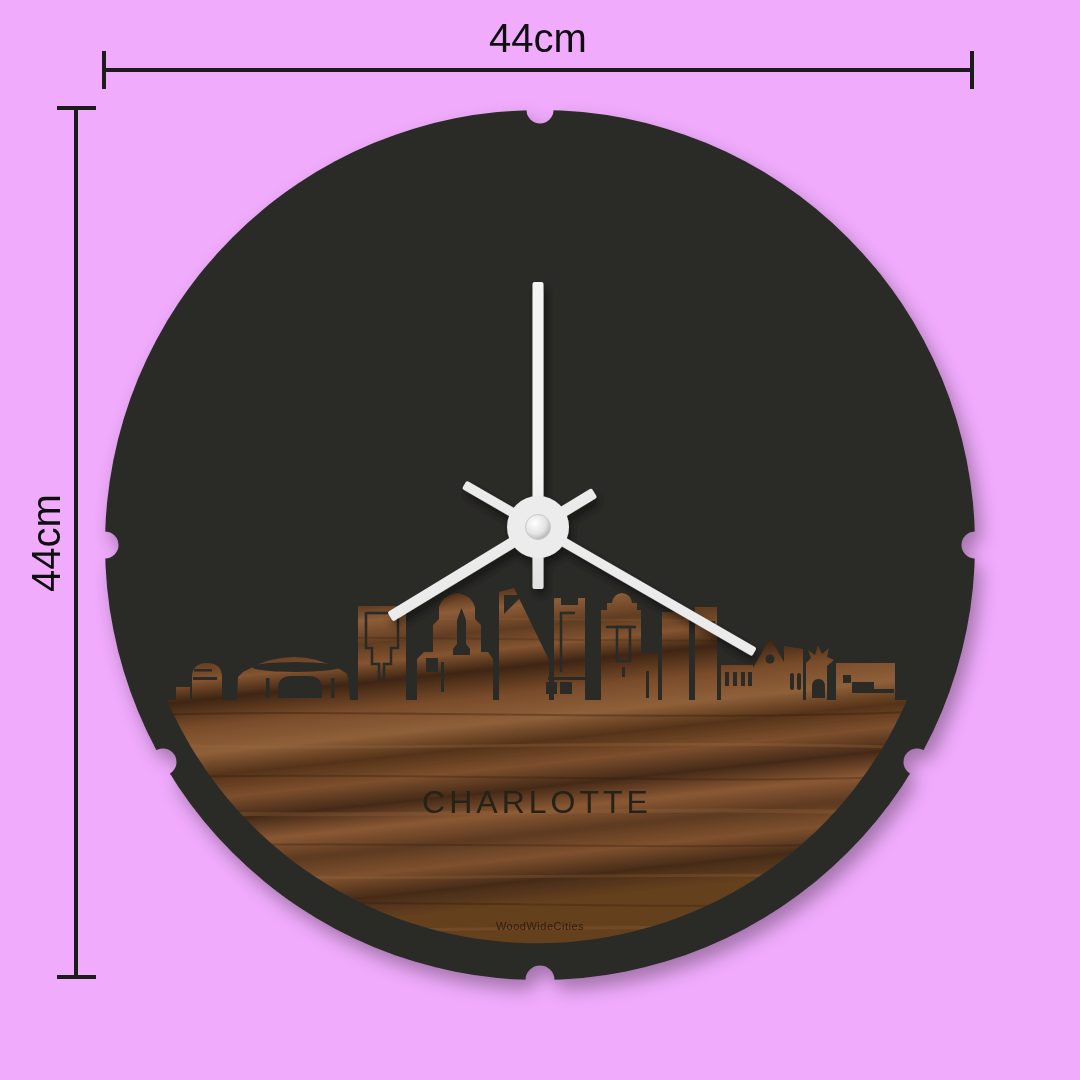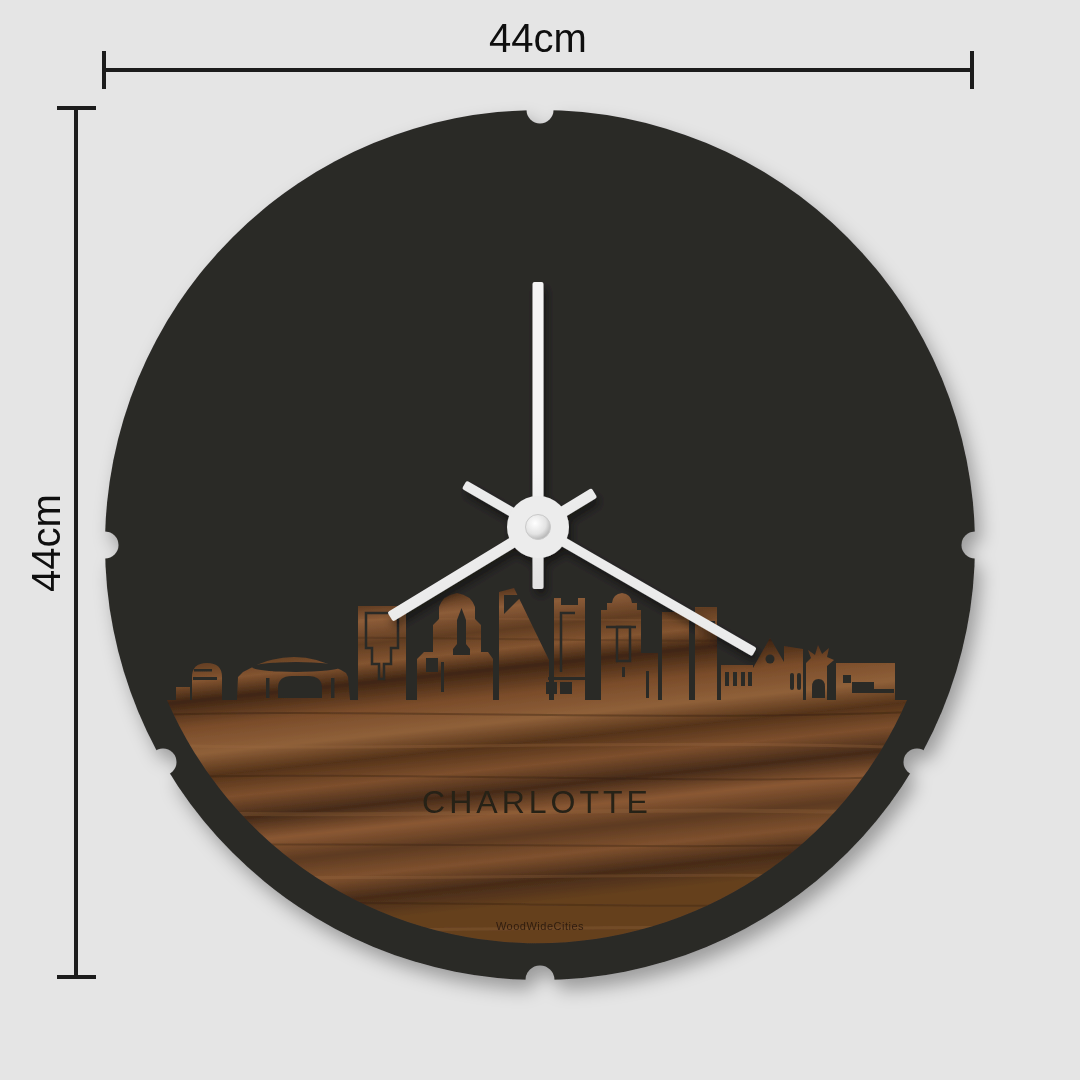--- a/index.html
+++ b/index.html
@@ -1,16 +1,16 @@
 <!DOCTYPE html>
 <html><head>
 <meta charset="utf-8">
 <style>
   html,body{margin:0;padding:0;background:#ffffff;}
-  .stage{position:relative;width:1080px;height:1080px;background:#e5e5e5;overflow:hidden;
+  .stage{position:relative;width:1080px;height:1080px;background:#f0abfc;overflow:hidden;
          font-family:"Liberation Sans", sans-serif;}
   svg{display:block;}
   text{font-family:"Liberation Sans", sans-serif;}
   .dim-label{font-size:40px;fill:#0f0f0f;}
   .city-label{font-size:32px;letter-spacing:4px;fill:#262019;font-weight:400;}
   .brand-label{font-size:11px;letter-spacing:0.5px;fill:rgba(38,22,10,0.85);}
 </style>
 </head>
 <body>
 

